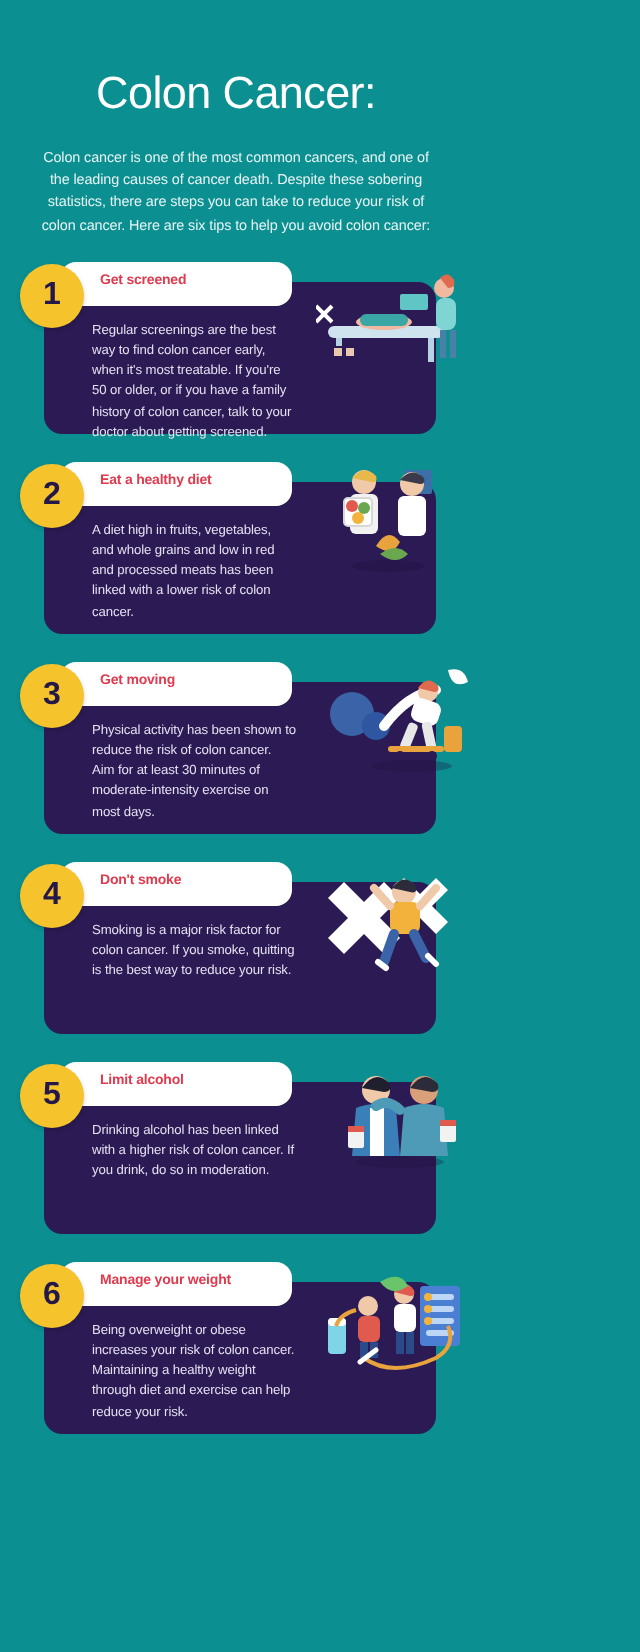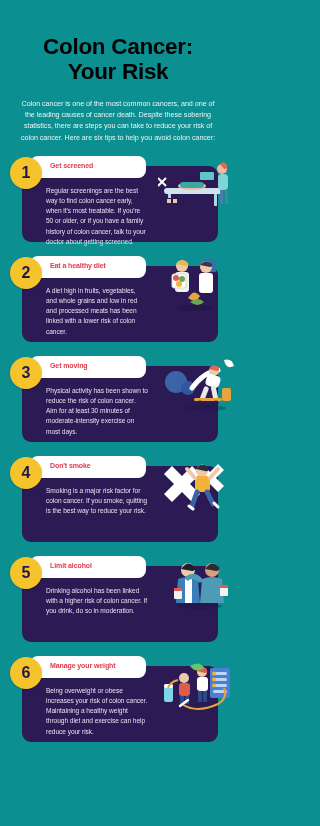--- a/index.html
+++ b/index.html
@@ -21,24 +21,24 @@
     background: #0b8f91;
     box-sizing: border-box;
   }
 
   
   .header {
     padding: 34px 14px 0 14px;
     text-align: center;
   }
   .title {
-    color: #000000;
+    color: #ffffff;
     font-size: 22.5px;
     line-height: 25px;
-    font-weight: bold;
+    font-weight: normal;
     letter-spacing: -0.3px;
     margin: 0;
     text-align: center;
   }
   .title .line {
     display: block;
     white-space: nowrap;
   }
   .intro {
     margin: 14px 6px 12px 6px;
@@ -134,21 +134,20 @@
   .illus svg { display: block; }
 </style>
 </head>
 <body>
 
 <div class="page">
 
   <div class="header">
     <h1 class="title">
       <span class="line">Colon Cancer:</span>
-      <span class="line">Your Risk</span>
     </h1>
     <p class="intro">Colon cancer is one of the most common cancers, and one of the leading causes of cancer death. Despite these sobering statistics, there are steps you can take to reduce your risk of colon cancer. Here are six tips to help you avoid colon cancer:</p>
   </div>
 
   <div class="cards">
 
     <div class="card">
       <div class="card-body"></div>
       <div class="label-bar"></div>
       <div class="label-text">Get screened</div>

